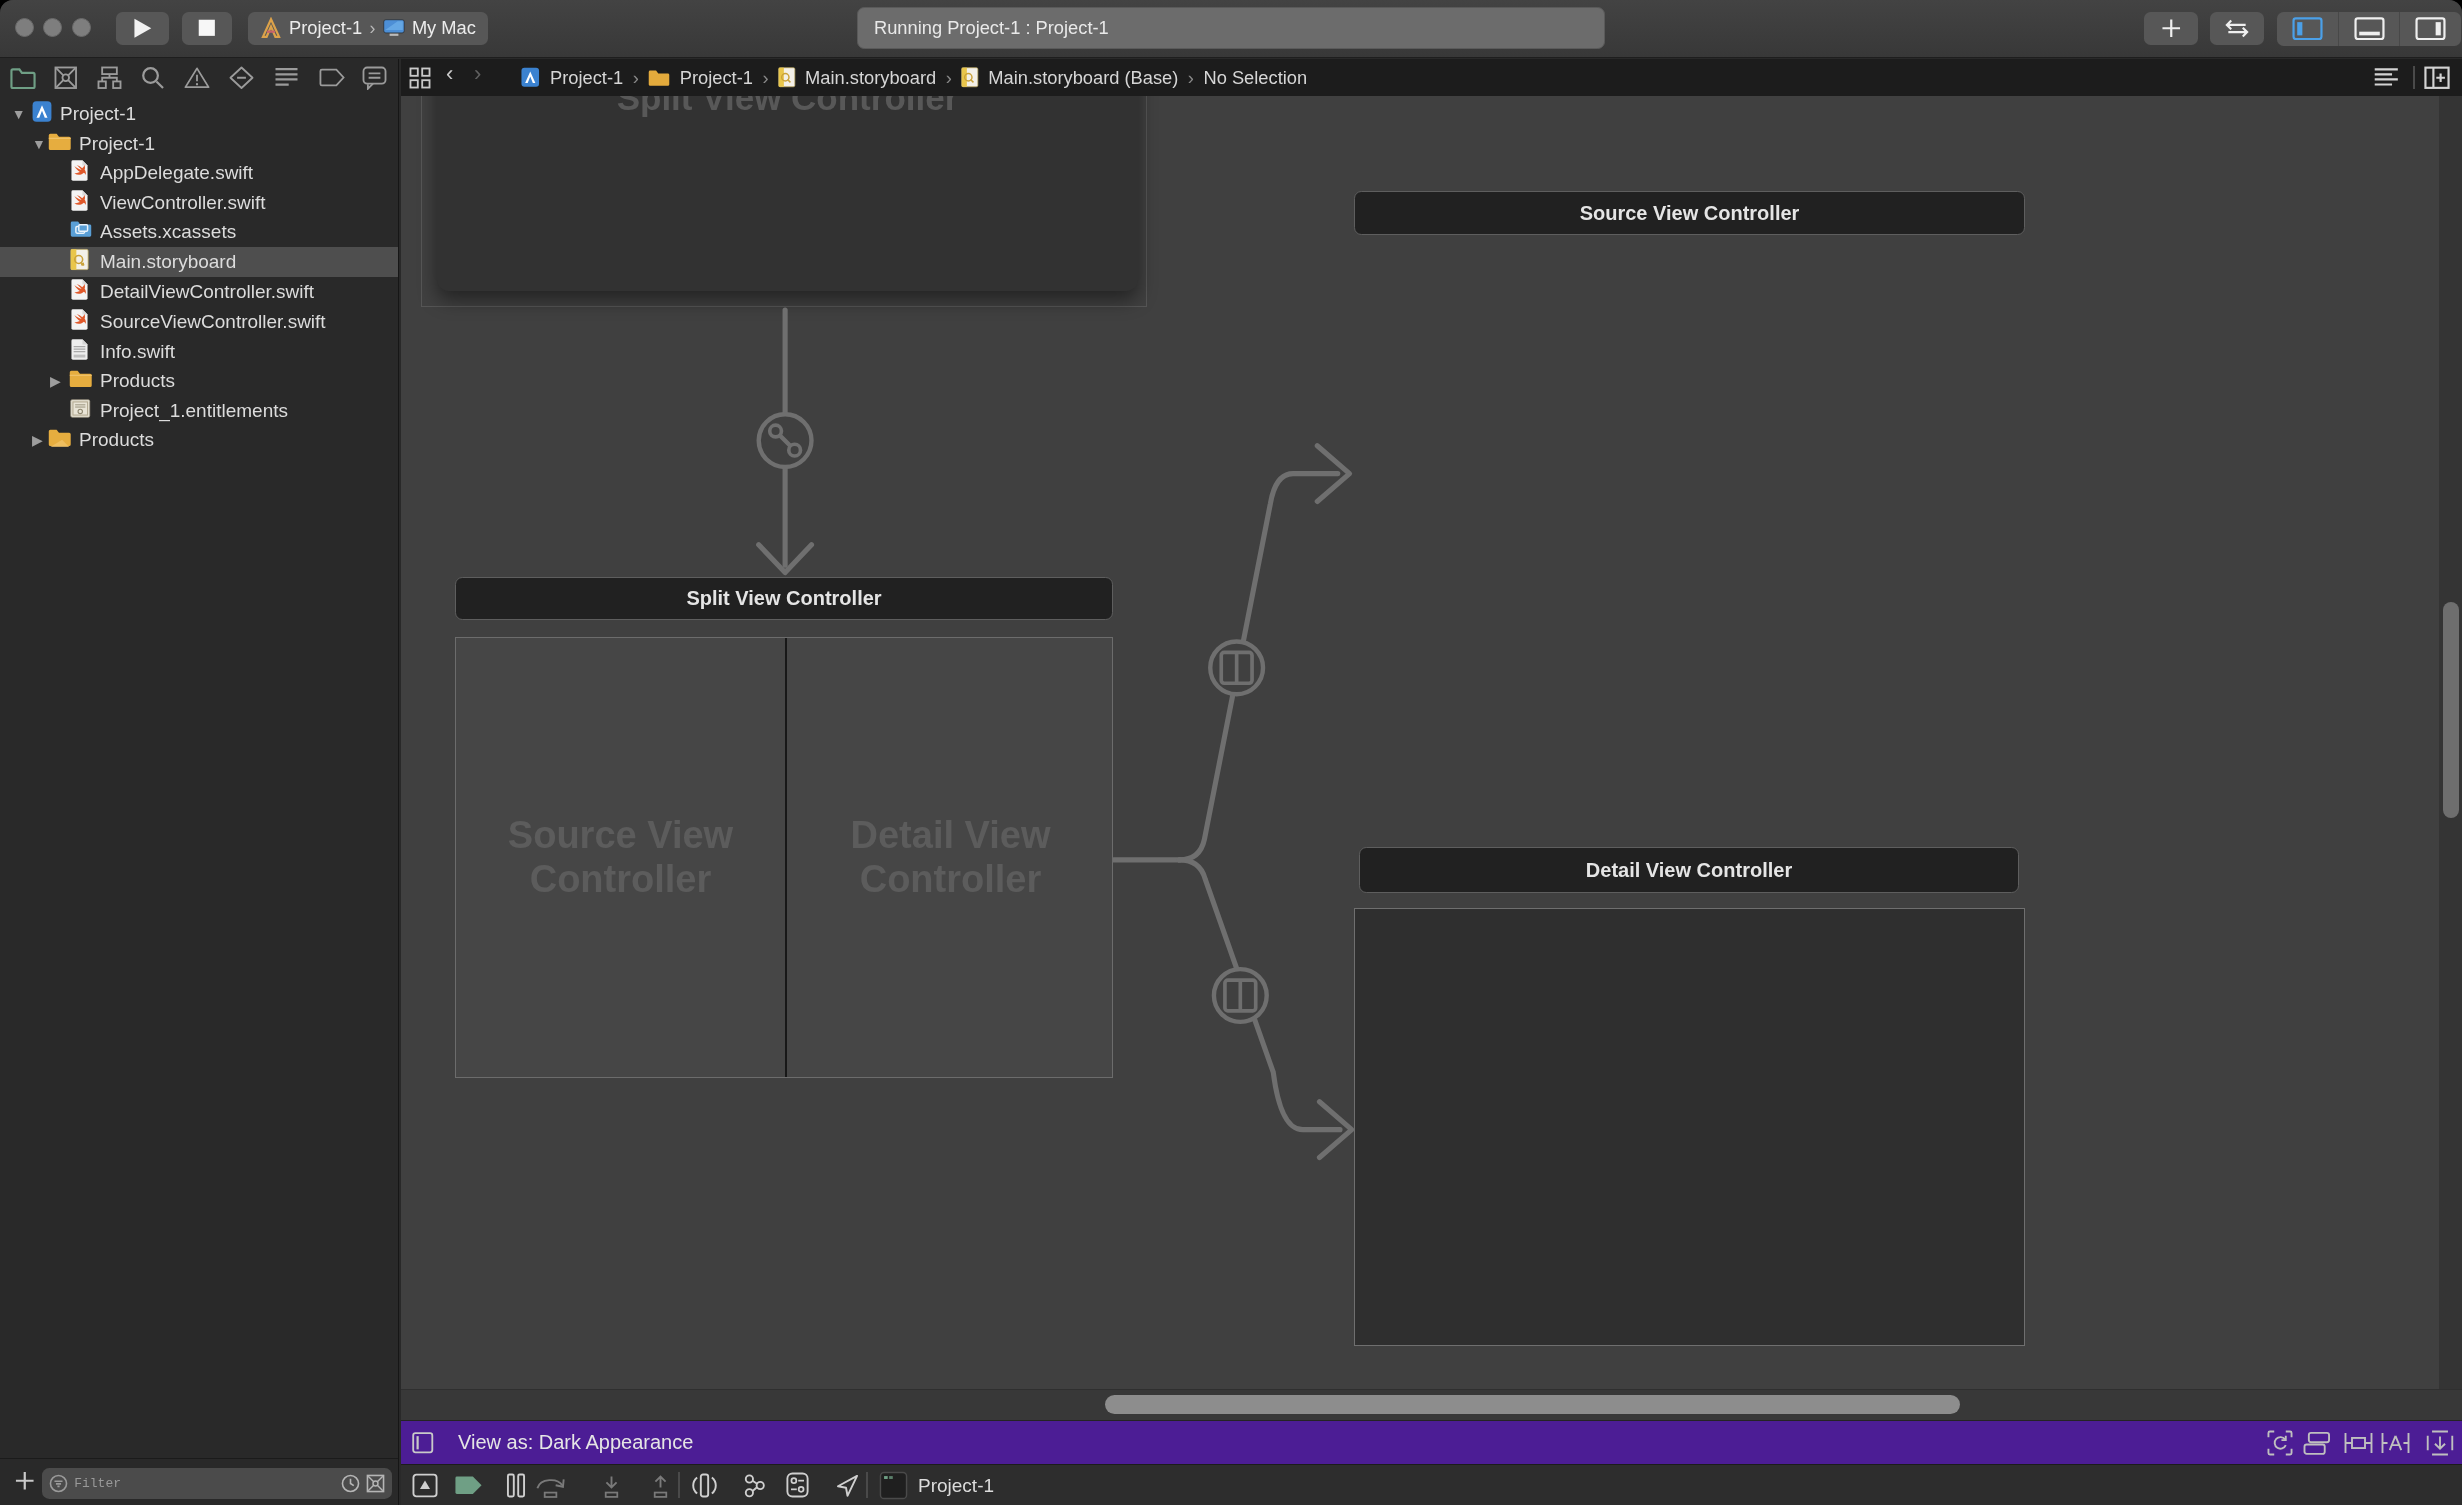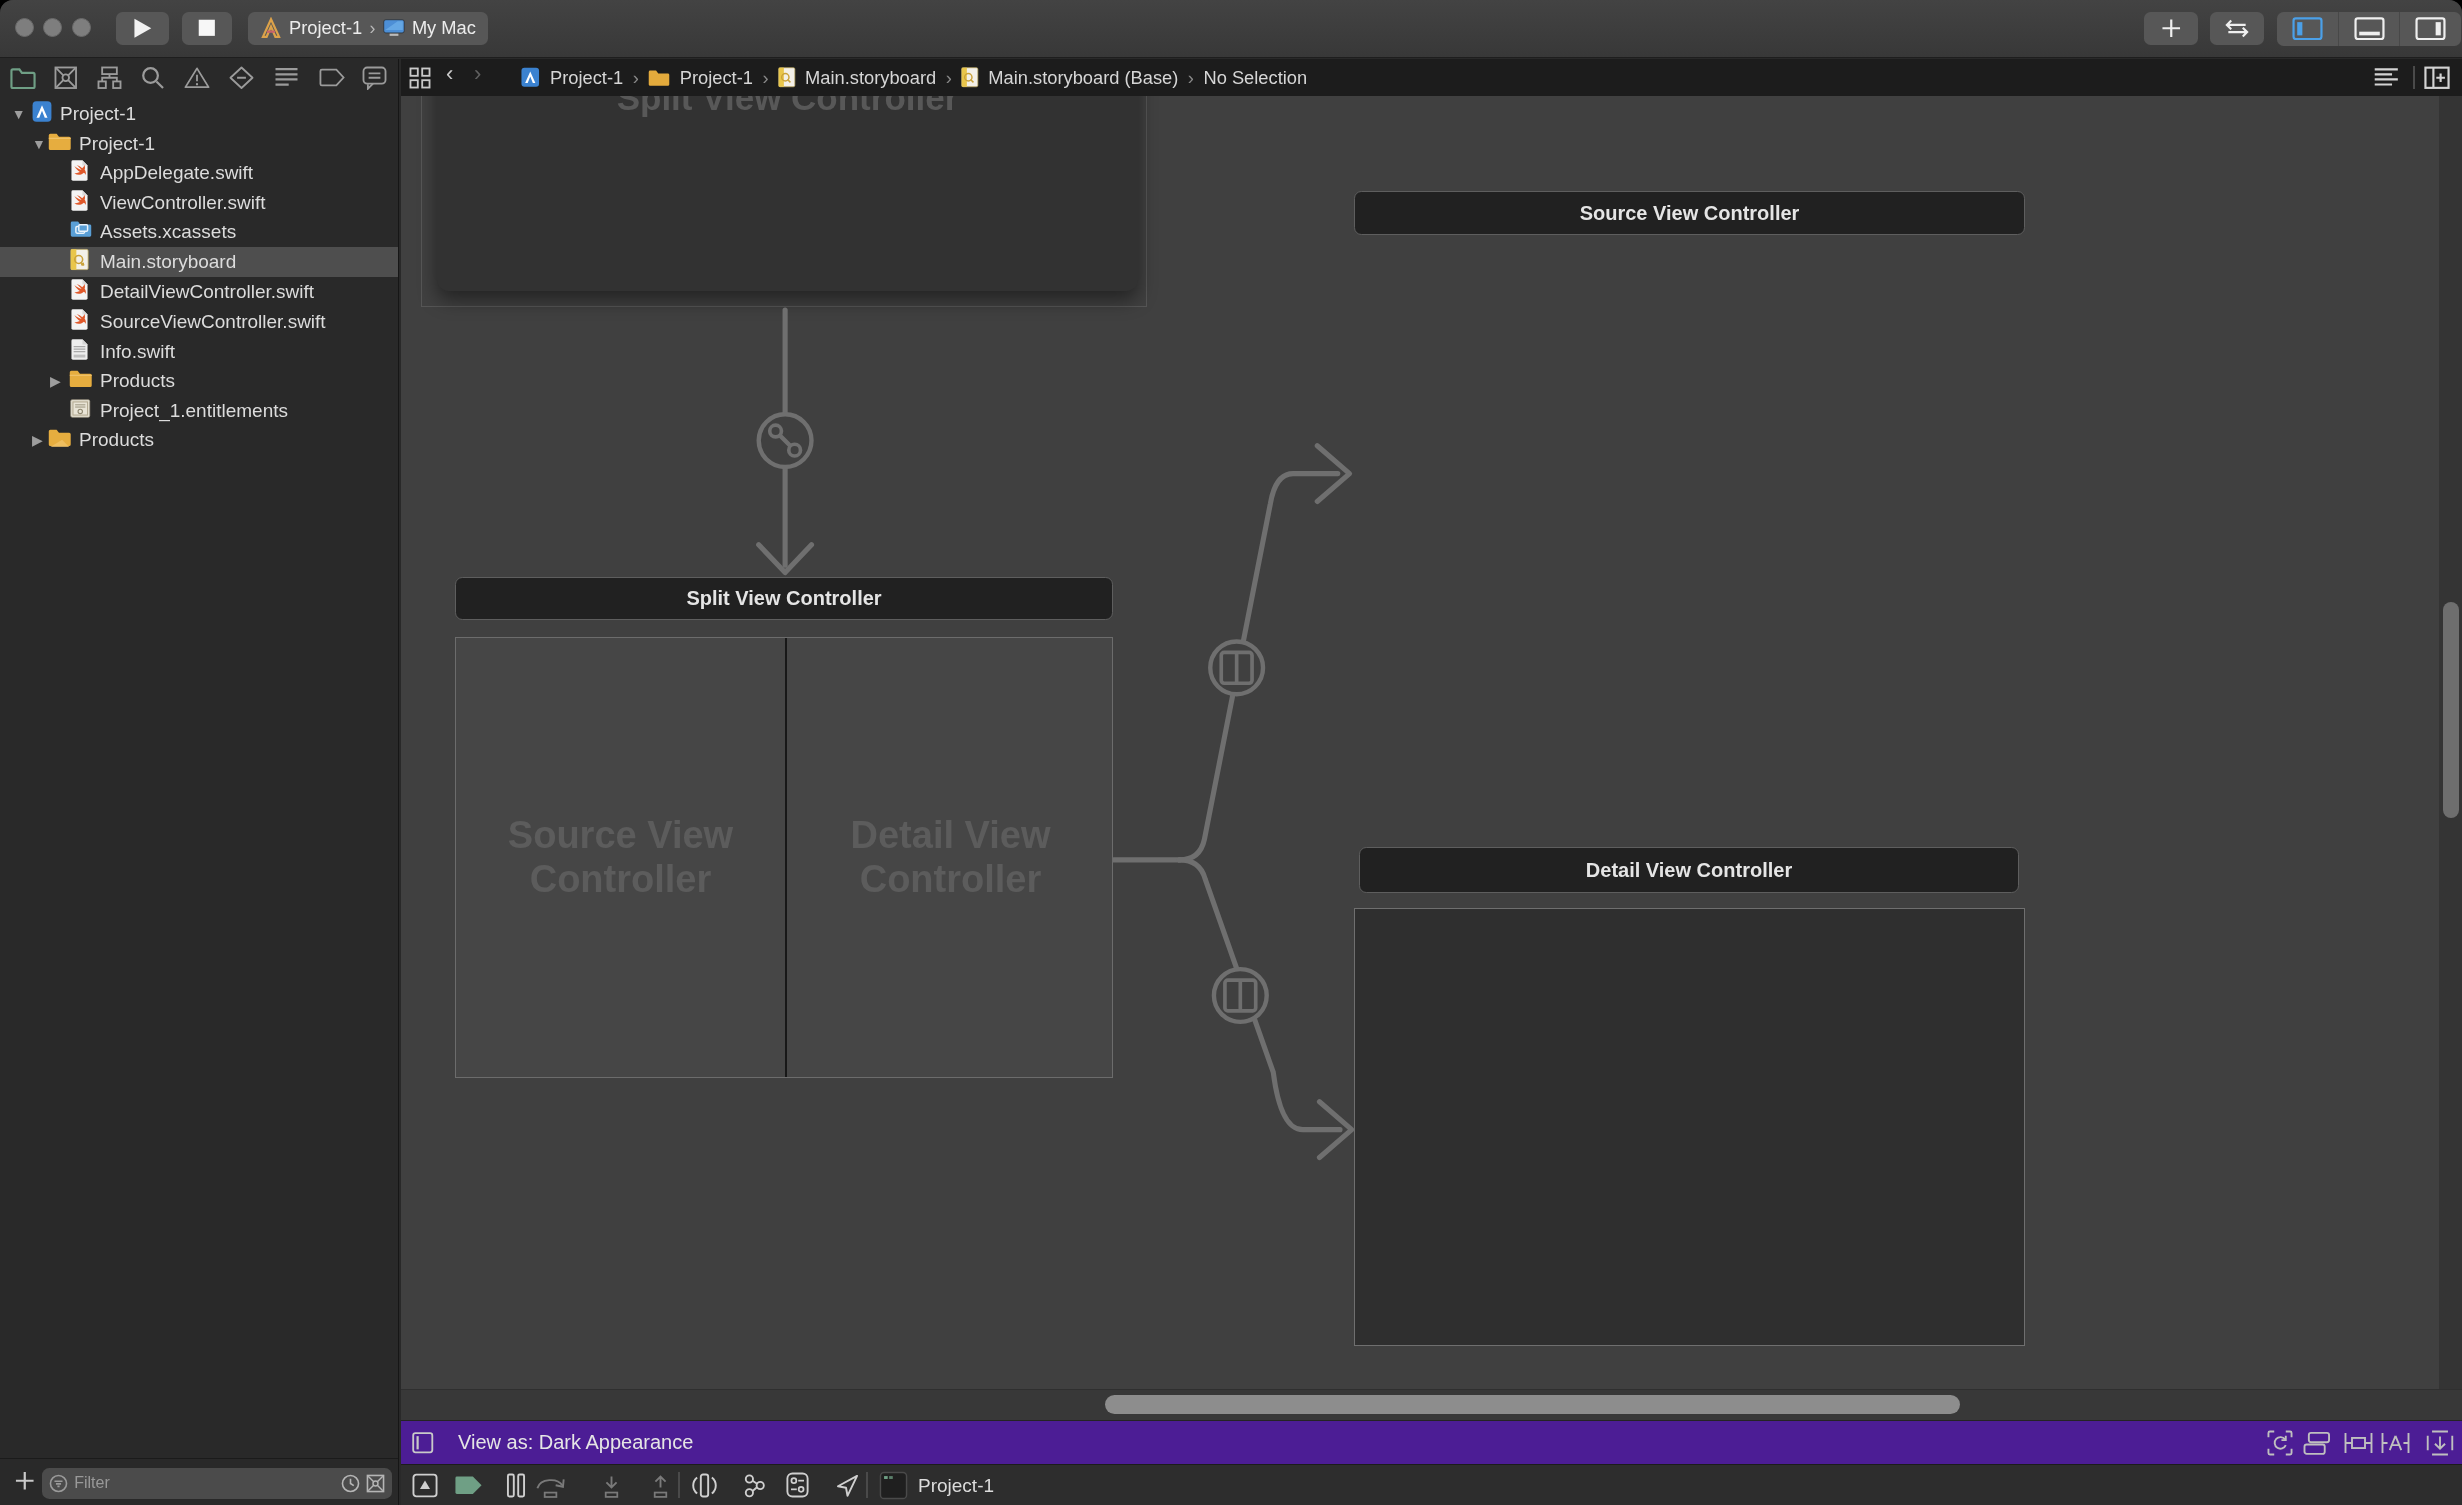--- a/index.html
+++ b/index.html
@@ -25,21 +25,21 @@
 .navch.dim{color:#5f5f5f}
 
 .sidebar{left:0;top:59px;width:399px;height:1446px;background:#292929;border-right:1.5px solid #161616;overflow:hidden}
 .row{left:0;width:100%;height:30px;font-size:19px;color:#dcdcdc}
 .row>*{position:absolute;top:50%;transform:translateY(-50%)}
 .row.sel{background:#4e4e4e}
 .disc{font-size:14px;color:#9d9d9d}
 .fname{white-space:nowrap}
 .filterbar{left:0;top:1399px;width:399px;height:47px;border-top:1.5px solid #1b1b1b;background:#292929}
 .ffield{left:42px;top:8.8px;width:350px;height:31px;background:#4b4b4b;border-radius:7.3px;display:flex;align-items:center;padding:0 7.3px;gap:5.9px}
-.filter-input{flex:1;background:transparent;border:none;outline:none;color:#eab308;font-size:16px;font-family:Liberation Sans, sans-serif;min-width:0}
+.filter-input{flex:1;background:transparent;border:none;outline:none;color:#eab308;font-size:13px;font-family:Liberation Mono, monospace;min-width:0}
 .filter-input::placeholder{color:#999}
 
 .canvas{left:401px;top:96px;width:2062px;height:1324px;background:#404040;overflow:hidden}
 .scene-hdr{background:#212121;border:1.5px solid #5e5e5e;border-radius:7.3px;display:flex;align-items:center;justify-content:center;color:#e5e5e5;font-size:20px;font-weight:700}
 .faded{color:#5c5c5c;font-weight:700;text-align:center;line-height:1.15}
 .hthumb{border-radius:9.5px;background:#8d8d8d}
 
 .viewas{left:401px;top:1420px;width:2062px;height:45px;background:#4c1d95;border-top:0.7px solid #242424;color:#e5e5e5;font-size:20px}
 .debugbar{left:401px;top:1464px;width:2062px;height:41px;background:#2d2d2d;border-top:1.5px solid #1c1c1c;color:#dcdcdc;font-size:19px}
 .dvd{width:1.5px;background:#4a4a4a}
@@ -73,20 +73,23 @@
       <span>Project-1</span>
       <span class="sep-ch">›</span>
       <svg width="22" height="17.6" viewBox="0 0 30 24">
         <rect x="1" y="1" width="28" height="18" rx="3" fill="#4d8fd6" stroke="#2a2a2a"></rect>
         <path d="M3 15 L20 3 H27 V15 Z" fill="#6fb0ea" opacity=".7"></path>
         <rect x="9" y="20" width="12" height="3" fill="#bbb"></rect>
       </svg>
       <span>My Mac</span>
     </div>
 
+    <div class="a status">
+      <span>Running Project-1 : Project-1</span>
+    </div>
 
     <div class="a tbtn" style="left:2144px;width:54px">
       <svg width="20.5" height="20.5" viewBox="0 0 28 28">
           <path d="M14 2 V26 M2 14 H26" stroke="#efefef" stroke-width="3"></path>
         </svg>
     </div>
     <div class="a tbtn" style="left:2210px;width:54px">
       <svg width="26" height="19" viewBox="0 0 36 26">
         <path d="M34 8 H10 M14 2 L8 8 L14 14" stroke="#efefef" stroke-width="3" fill="none" transform="translate(-4,0)"></path>
         <path d="M2 18 H26 M22 12 L28 18 L22 24" stroke="#efefef" stroke-width="3" fill="none" transform="translate(4,0)"></path>

